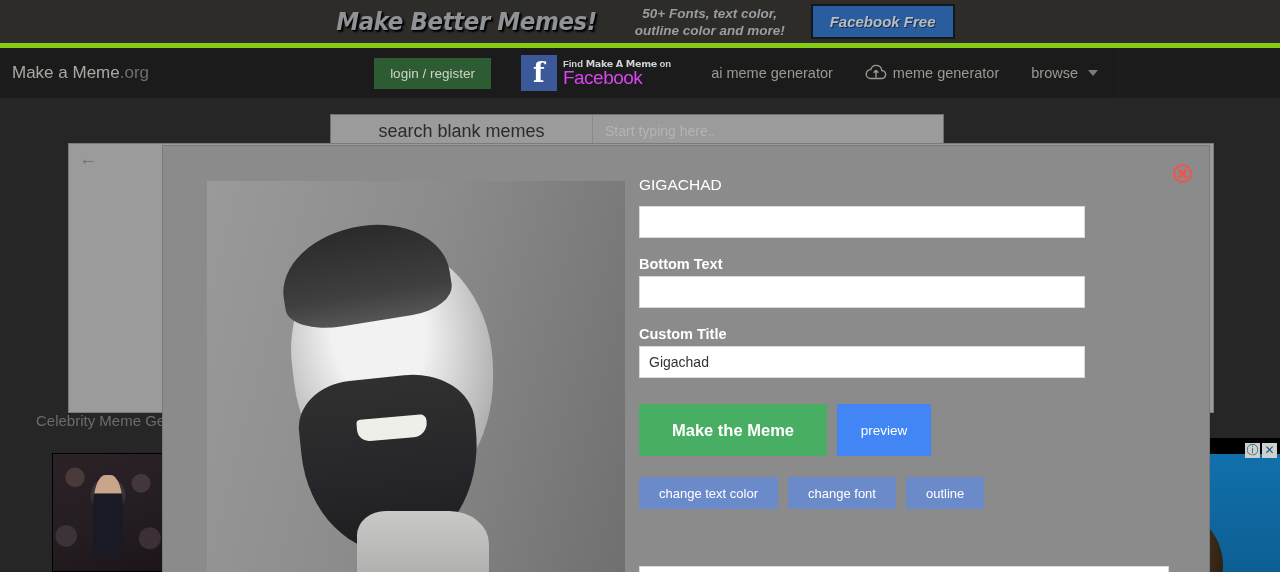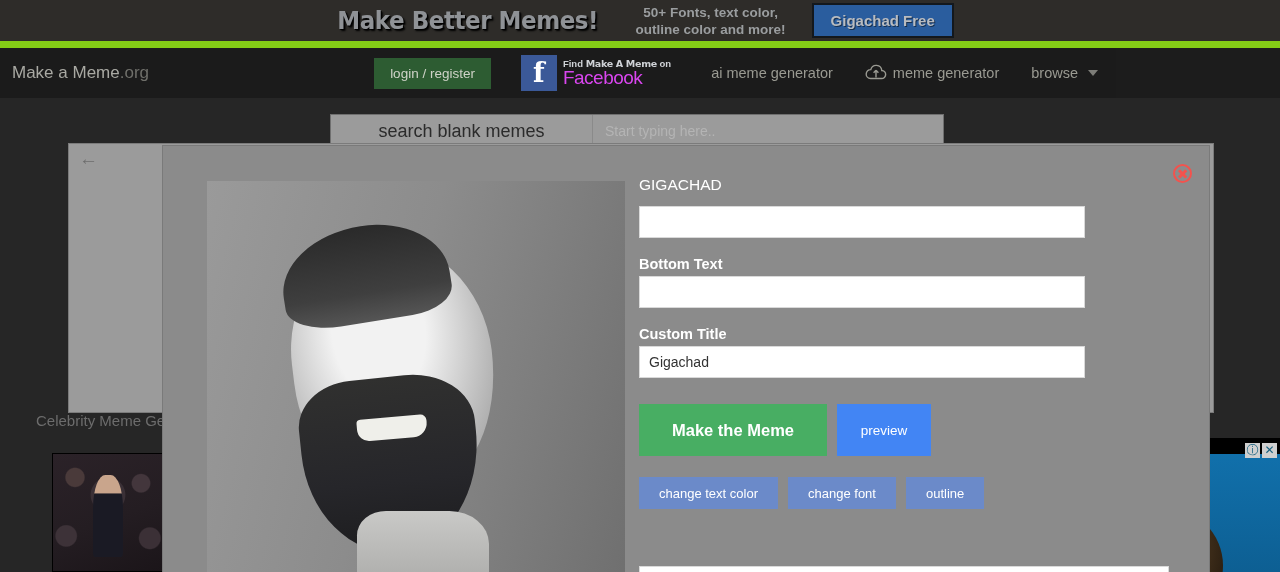--- a/index.html
+++ b/index.html
@@ -8,22 +8,22 @@
     overflow: hidden;
     background: #1c1c1c;
     font-family: "Liberation Sans", sans-serif;
   }
   #root { position: relative; width: 1280px; height: 572px; overflow: hidden; }
 
   
   .promo {
     position: absolute; left: 0; top: 0; width: 1280px; height: 48px;
     background: #2e2c29;
-    border-bottom: 7px solid #84cc16;
-    display: flex; align-items: center; justify-content: center; gap: 26px;
+    border-bottom: 5px solid #84cc16;
+    display: flex; align-items: center; justify-content: center; gap: 26px; font-style: italic;
   }
   .promo-title {
     font-size: 25px; font-weight: bold; color: #8f9296;
     text-shadow: 1px 1px 0 #000, 2px 2px 2px #000;
     font-family: "DejaVu Sans", sans-serif;
     letter-spacing: -0.5px;
     transform: scaleX(0.92);
   }
   .promo-sub {
     font-size: 13.5px; font-weight: bold; color: #9a9d9f; line-height: 17px;
@@ -265,21 +265,21 @@
 <body>
 
 <div id="root">
 
   <div class="promo">
     <div class="promo-title">Make Better Memes!</div>
     <div class="promo-sub">
       <div>50+ Fonts, text color,</div>
       <div>outline color and more!</div>
     </div>
-    <div class="promo-btn">Gigachad Free</div>
+    <div class="promo-btn">Facebook Free</div>
   </div>
 
   <div class="nav">
     <div class="logo">
       <span>Make a Meme</span><span class="dim">.org</span>
     </div>
     <div class="nav-right">
       <div class="login-btn">login / register</div>
       <div class="fb-badge">
         <div class="fb-icon">f</div>

